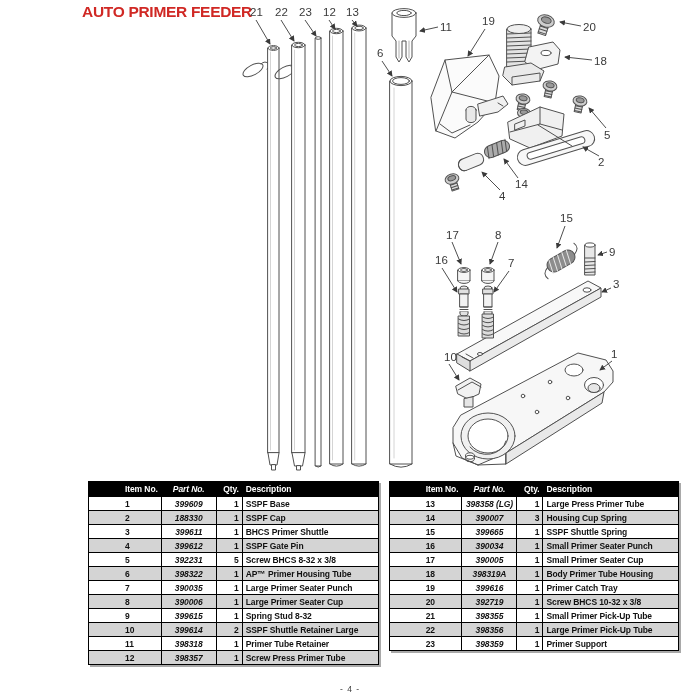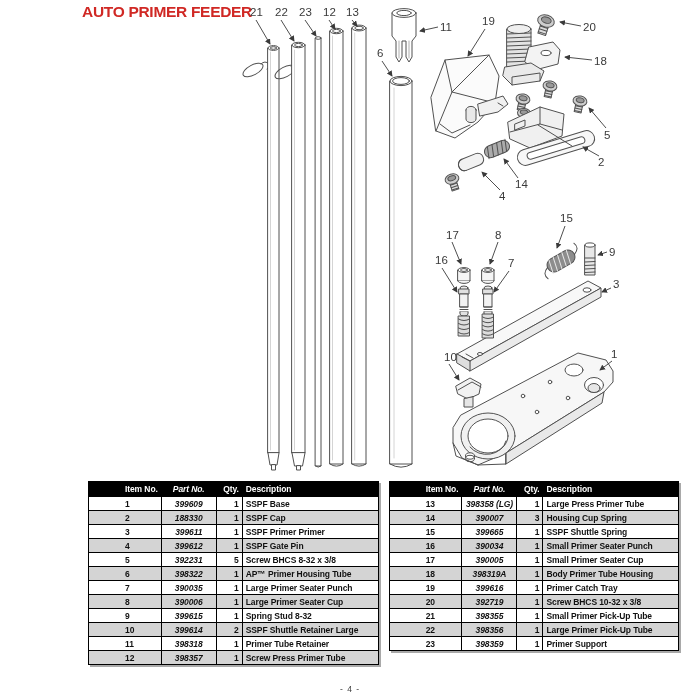--- a/index.html
+++ b/index.html
@@ -379,21 +379,21 @@
           <tr>
             <td>2</td>
             <td>188330</td>
             <td>1</td>
             <td>SSPF Cap</td>
           </tr>
           <tr>
             <td>3</td>
             <td>399611</td>
             <td>1</td>
-            <td>SSPF Primer Primer</td>
+            <td>BHCS Primer Shuttle</td>
           </tr>
           <tr>
             <td>4</td>
             <td>399612</td>
             <td>1</td>
             <td>SSPF Gate Pin</td>
           </tr>
           <tr>
             <td>5</td>
             <td>392231</td>

